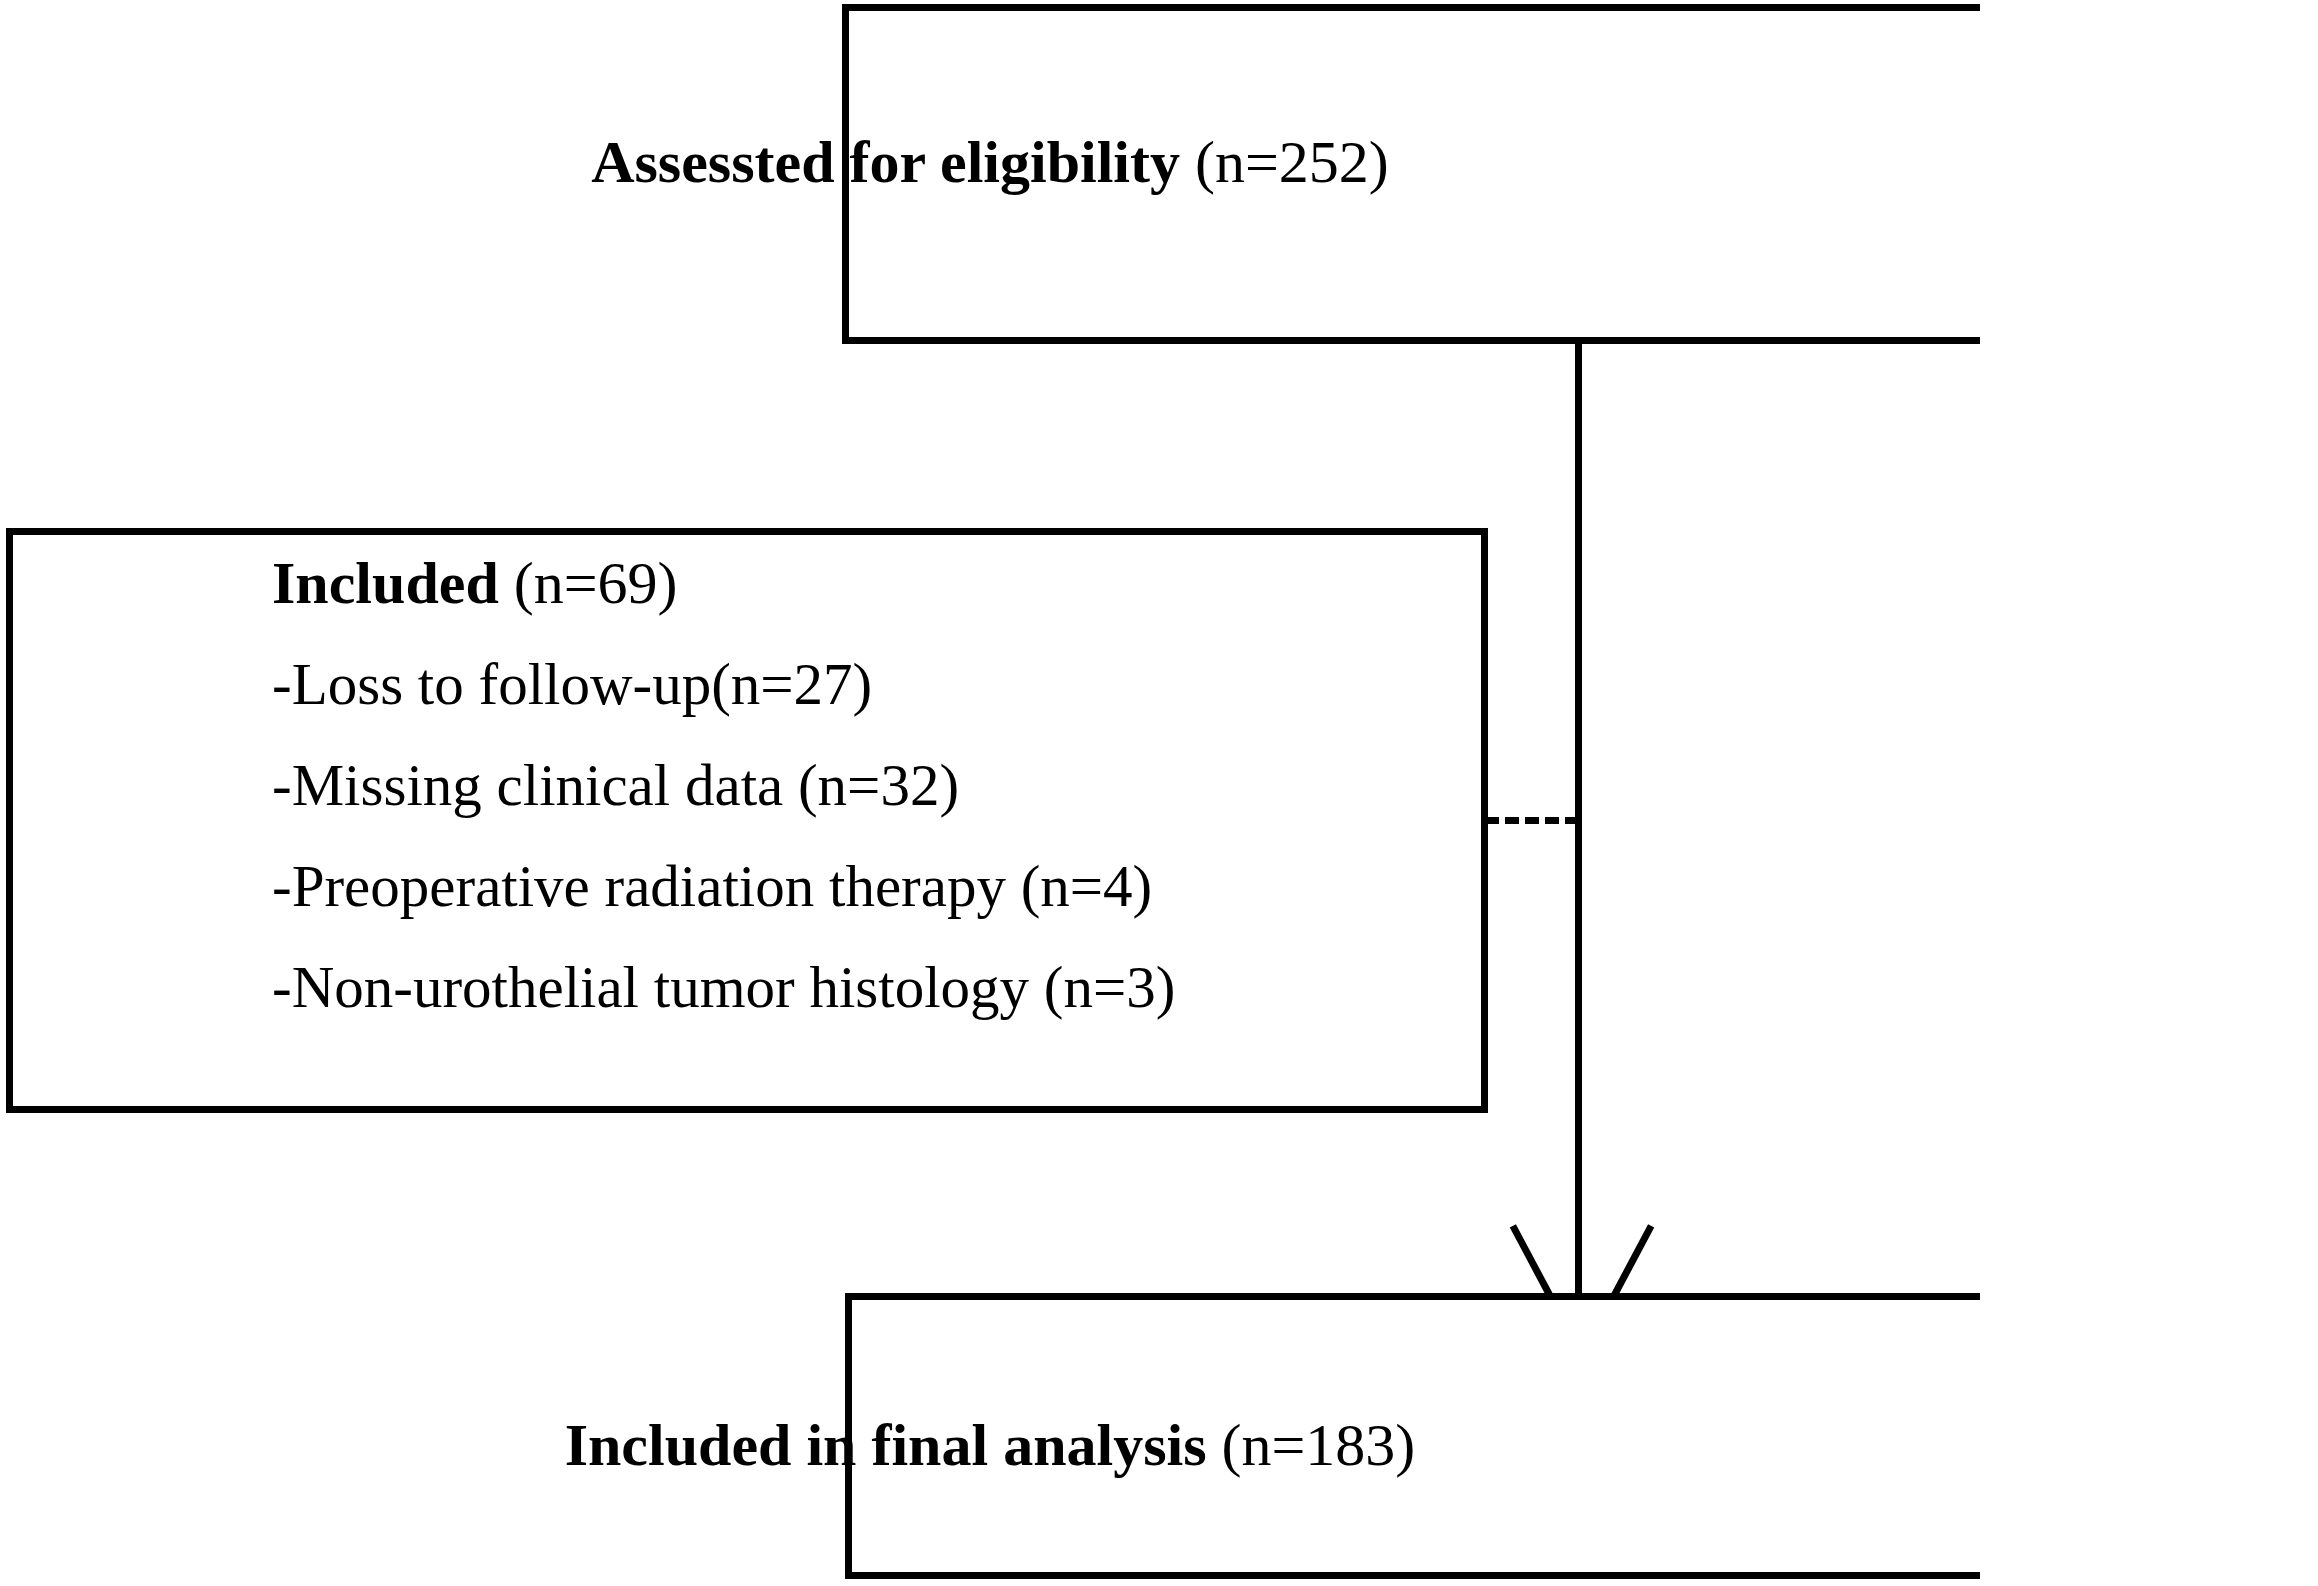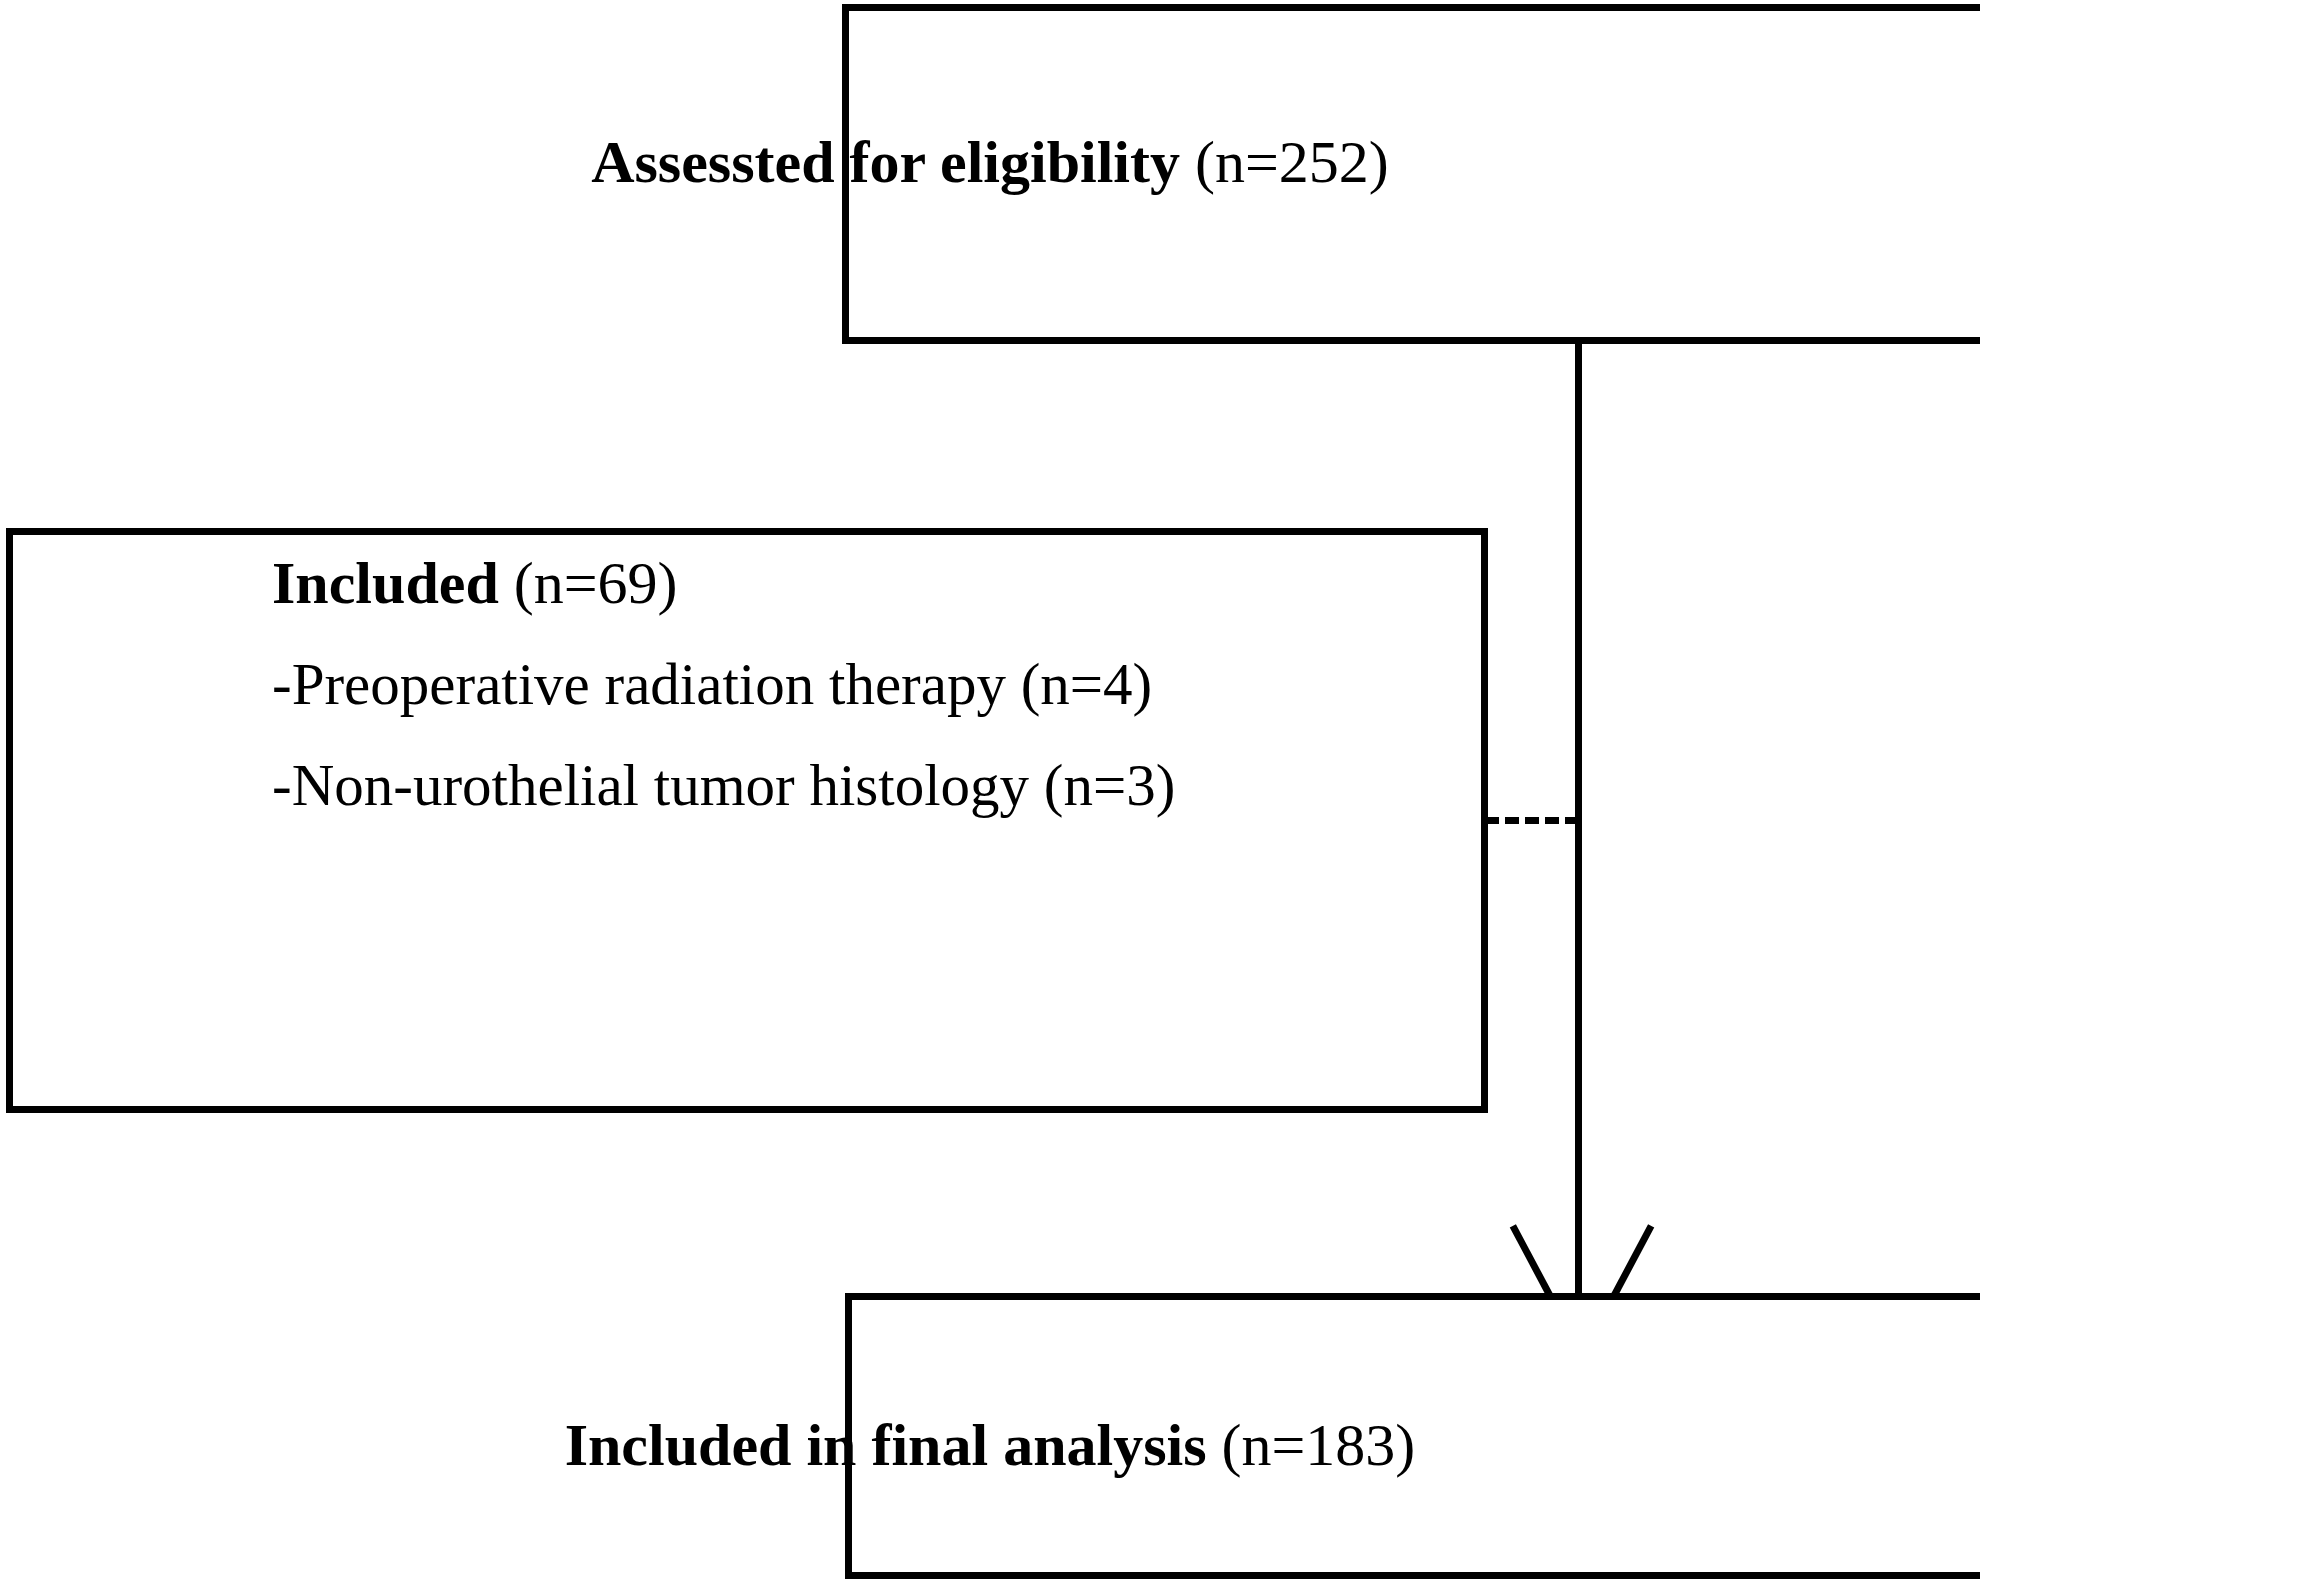--- a/index.html
+++ b/index.html
@@ -139,20 +139,22 @@
   <div class="arrow-stroke" id="arrow-left"></div>
   <div class="arrow-stroke" id="arrow-right"></div>
 
   <div id="connector-dashed"></div>
 
   <div class="node-box" id="box-excluded"></div>
   <div id="excluded-content">
     <div class="excluded-heading">
       <span class="strong">Included</span><span class="plain"> (n=69)</span>
     </div>
+    <div class="excluded-item">-Loss to follow-up(n=27)</div>
+    <div class="excluded-item">-Missing clinical data (n=32)</div>
     <div class="excluded-item">-Preoperative radiation therapy (n=4)</div>
     <div class="excluded-item">-Non-urothelial tumor histology (n=3)</div>
   </div>
 
   <div class="node-box" id="box-included"></div>
   <div class="centered-text" id="included-text">
     <span class="strong">Included in final analysis</span><span class="plain"> (n=183)</span>
   </div>
 
 </div>

